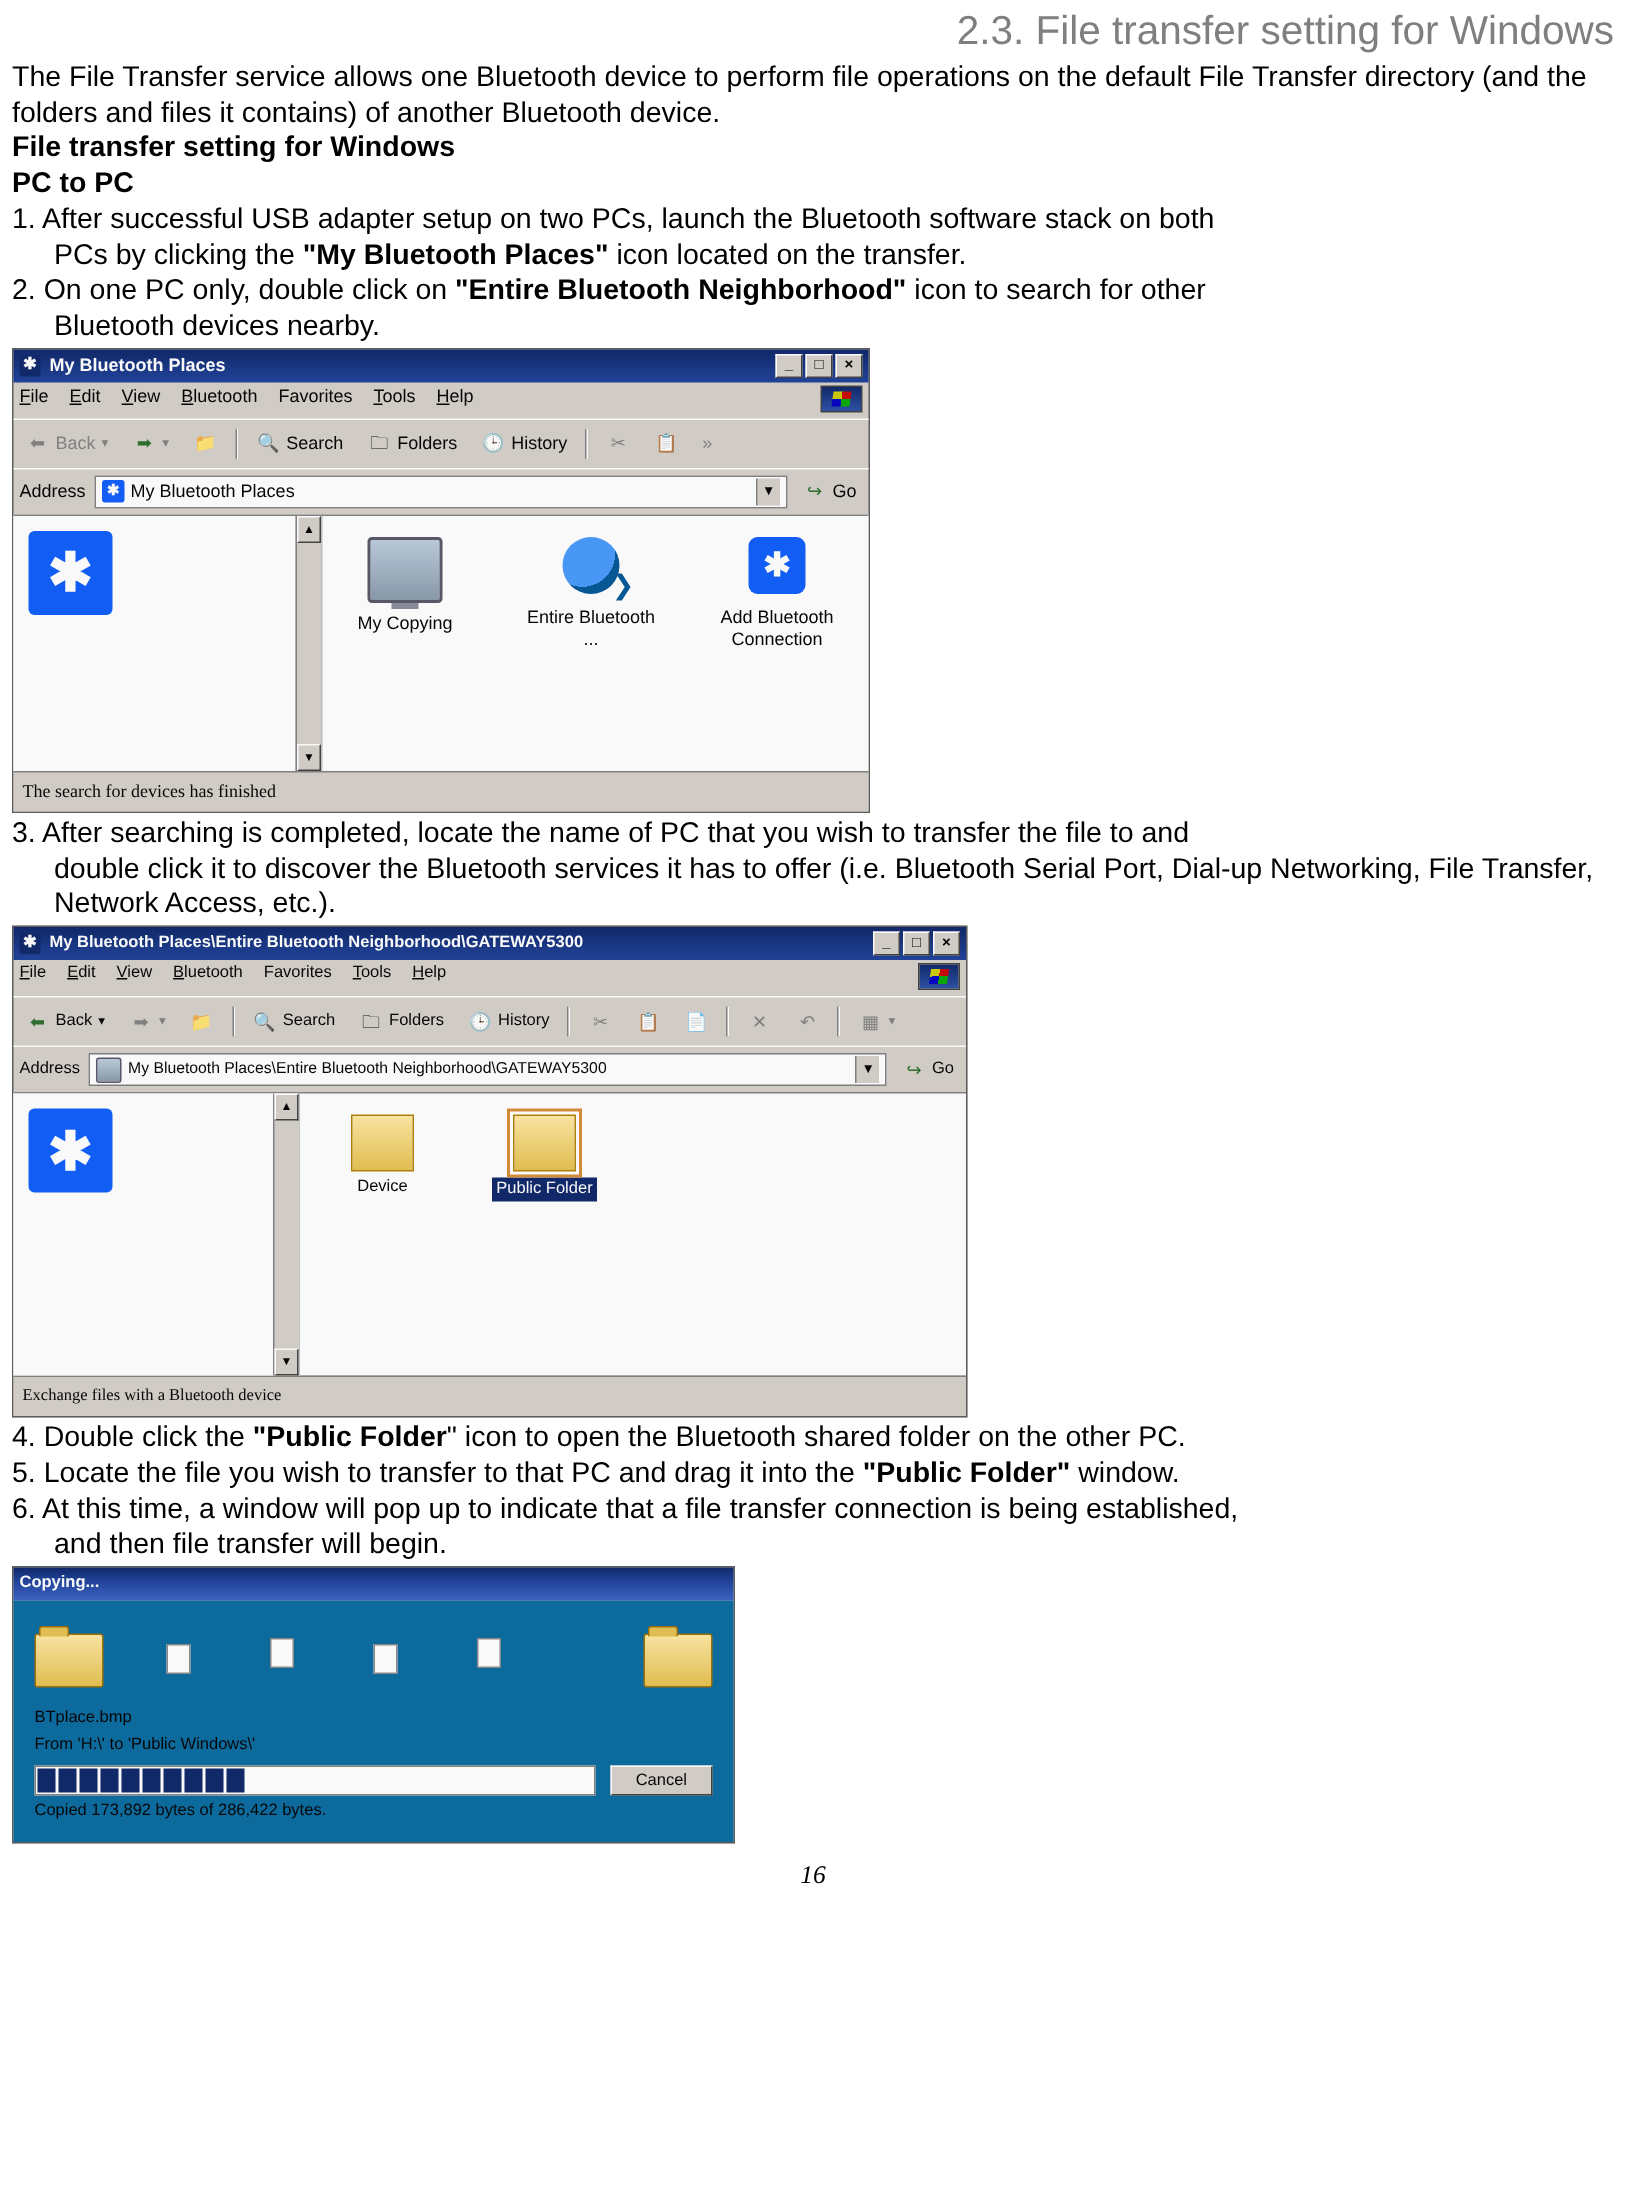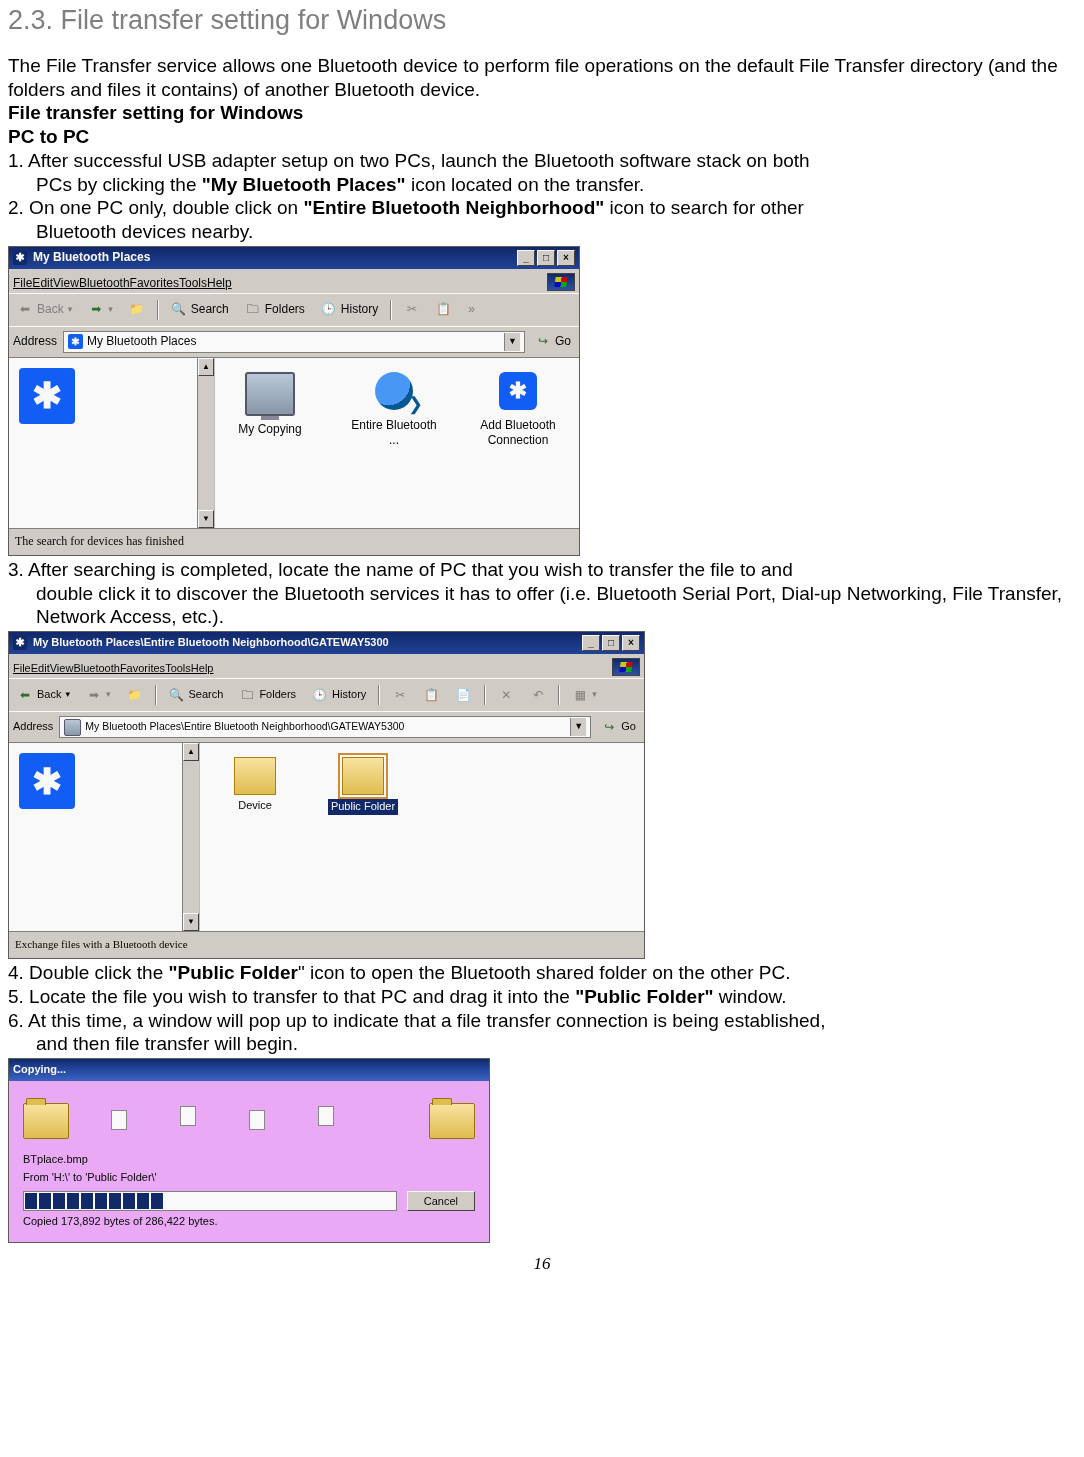--- a/index.html
+++ b/index.html
@@ -8,21 +8,22 @@
     line-height: 1.25;
     color: #000;
     margin: 0;
     padding: 4px 8px 10px 8px;
     width: 1068px;
   }
   .section-title {
     color: #7f7f7f;
     font-size: 27px;
     font-weight: normal;
-    margin: 0 0 16px 0;
+    margin: 0 0 2px 0;
+    text-align: right;
   }
   .bold { font-weight: bold; }
   .para { margin: 0; }
   .indent-body { padding-left: 28px; }
   .screenshot {
     display: inline-block;
     border: 1px solid #5a5a5a;
     background: #d4d0c8;
     font-family: Tahoma, Arial, sans-serif;
     font-size: 12px;
@@ -49,21 +50,21 @@
     display:flex;align-items:center;justify-content:center;
     color:#fff;font-size:11px;font-weight:bold;
   }
   .titlebar .spacer { flex: 1; }
   .winbtns { display:flex; gap:2px; }
   .winbtn {
     width:16px;height:14px;background:#d4d0c8;border:1px solid #fff;border-right-color:#404040;border-bottom-color:#404040;
     display:flex;align-items:center;justify-content:center;font-size:10px;line-height:1;font-family:Arial;color:#000;font-weight:bold;
   }
   .menubar {
-    display:flex;align-items:flex-end;padding:2px 4px;height:20px;text-decoration:underline;
+    display:flex;align-items:flex-start;padding:2px 4px;gap:14px;height:20px;
   }
   .menubar .logo {
     margin-left:auto;width:26px;height:16px;background:linear-gradient(#0a246a,#274ea8);
     border:1px solid #404040;display:flex;align-items:center;justify-content:center;
   }
   .menubar .logo:before{content:""; width:12px;height:10px;background:conic-gradient(#c00 0 25%,#0a0 0 50%,#00c 0 75%,#cc0 0);transform:skewX(-8deg);}
   .underline-first::first-letter{text-decoration:underline;}
   .toolbar {
     display:flex;align-items:center;padding:2px 4px;height:28px;gap:8px;border-top:1px solid #fff;
   }
@@ -99,21 +100,21 @@
   .ico-inbox{background:linear-gradient(#ffe8a0,#e6c04a);border:1px solid #b08000;}
   .ico-public{background:linear-gradient(#ffe8a0,#e6c04a);border:1px solid #b08000;}
   .svc-icon.selected .lbl{background:#0a246a;color:#fff;padding:1px 3px;display:inline-block;}
   .svc-icon.selected .ico{outline:2px solid #d88a30;outline-offset:2px;}
   .ico-network{position:relative;}
   .ico-network:before{content:"";position:absolute;left:4px;top:4px;width:16px;height:14px;background:#bcd;border:1px solid #556;}
   .ico-network:after{content:"";position:absolute;right:4px;bottom:2px;width:16px;height:14px;background:#bcd;border:1px solid #556;}
   
   .ss3{width:480px;font-size:11px;}
   .ss3 .titlebar{background:linear-gradient(#0a246a,#1b3f9c 40%,#3762c8);}
-  .copybody{background:#f0abfc;padding:12px 14px 10px;}
+  .copybody{background:#0369a1;padding:12px 14px 10px;}
   .copy-anim{height:56px;display:flex;align-items:center;gap:8px;}
   .folder-ico{width:44px;height:34px;background:linear-gradient(#ffe8a0,#e6c04a);border:1px solid #a07000;border-radius:2px;position:relative;}
   .folder-ico:before{content:"";position:absolute;top:-6px;left:2px;width:18px;height:6px;background:#e6c04a;border:1px solid #a07000;border-bottom:none;border-radius:2px 2px 0 0;}
   .flying-docs{flex:1;height:30px;position:relative;}
   .flying-docs span{position:absolute;width:14px;height:18px;background:#fff;border:1px solid #888;top:4px;}
   .infoline{margin:4px 0;color:#000;}
   .progressrow{display:flex;align-items:center;gap:10px;margin-top:6px;}
   .progressbar{flex:1;height:16px;border:1px solid #808080;background:#fff;display:flex;gap:2px;padding:1px;}
   .progressbar .seg{width:12px;background:#0a246a;}
   .btn3d{background:#d4d0c8;border:1px solid #fff;border-right-color:#404040;border-bottom-color:#404040;padding:3px 16px;font-size:11px;}
@@ -373,21 +374,21 @@
       <div class="folder-ico"></div>
       <div class="flying-docs">
         <span style="left:10%;"></span>
           <span style="left:30%;top:0;"></span>
           <span style="left:50%;"></span>
           <span style="left:70%;top:0;"></span>
       </div>
       <div class="folder-ico"></div>
     </div>
     <div class="infoline">BTplace.bmp</div>
-    <div class="infoline">From 'H:\' to 'Public Folder\'</div>
+    <div class="infoline">From 'H:\' to 'Public Windows\'</div>
     <div class="progressrow">
       <div class="progressbar">
         <div class="seg"></div>
           <div class="seg"></div>
           <div class="seg"></div>
           <div class="seg"></div>
           <div class="seg"></div>
         <div class="seg"></div>
           <div class="seg"></div>
           <div class="seg"></div>

